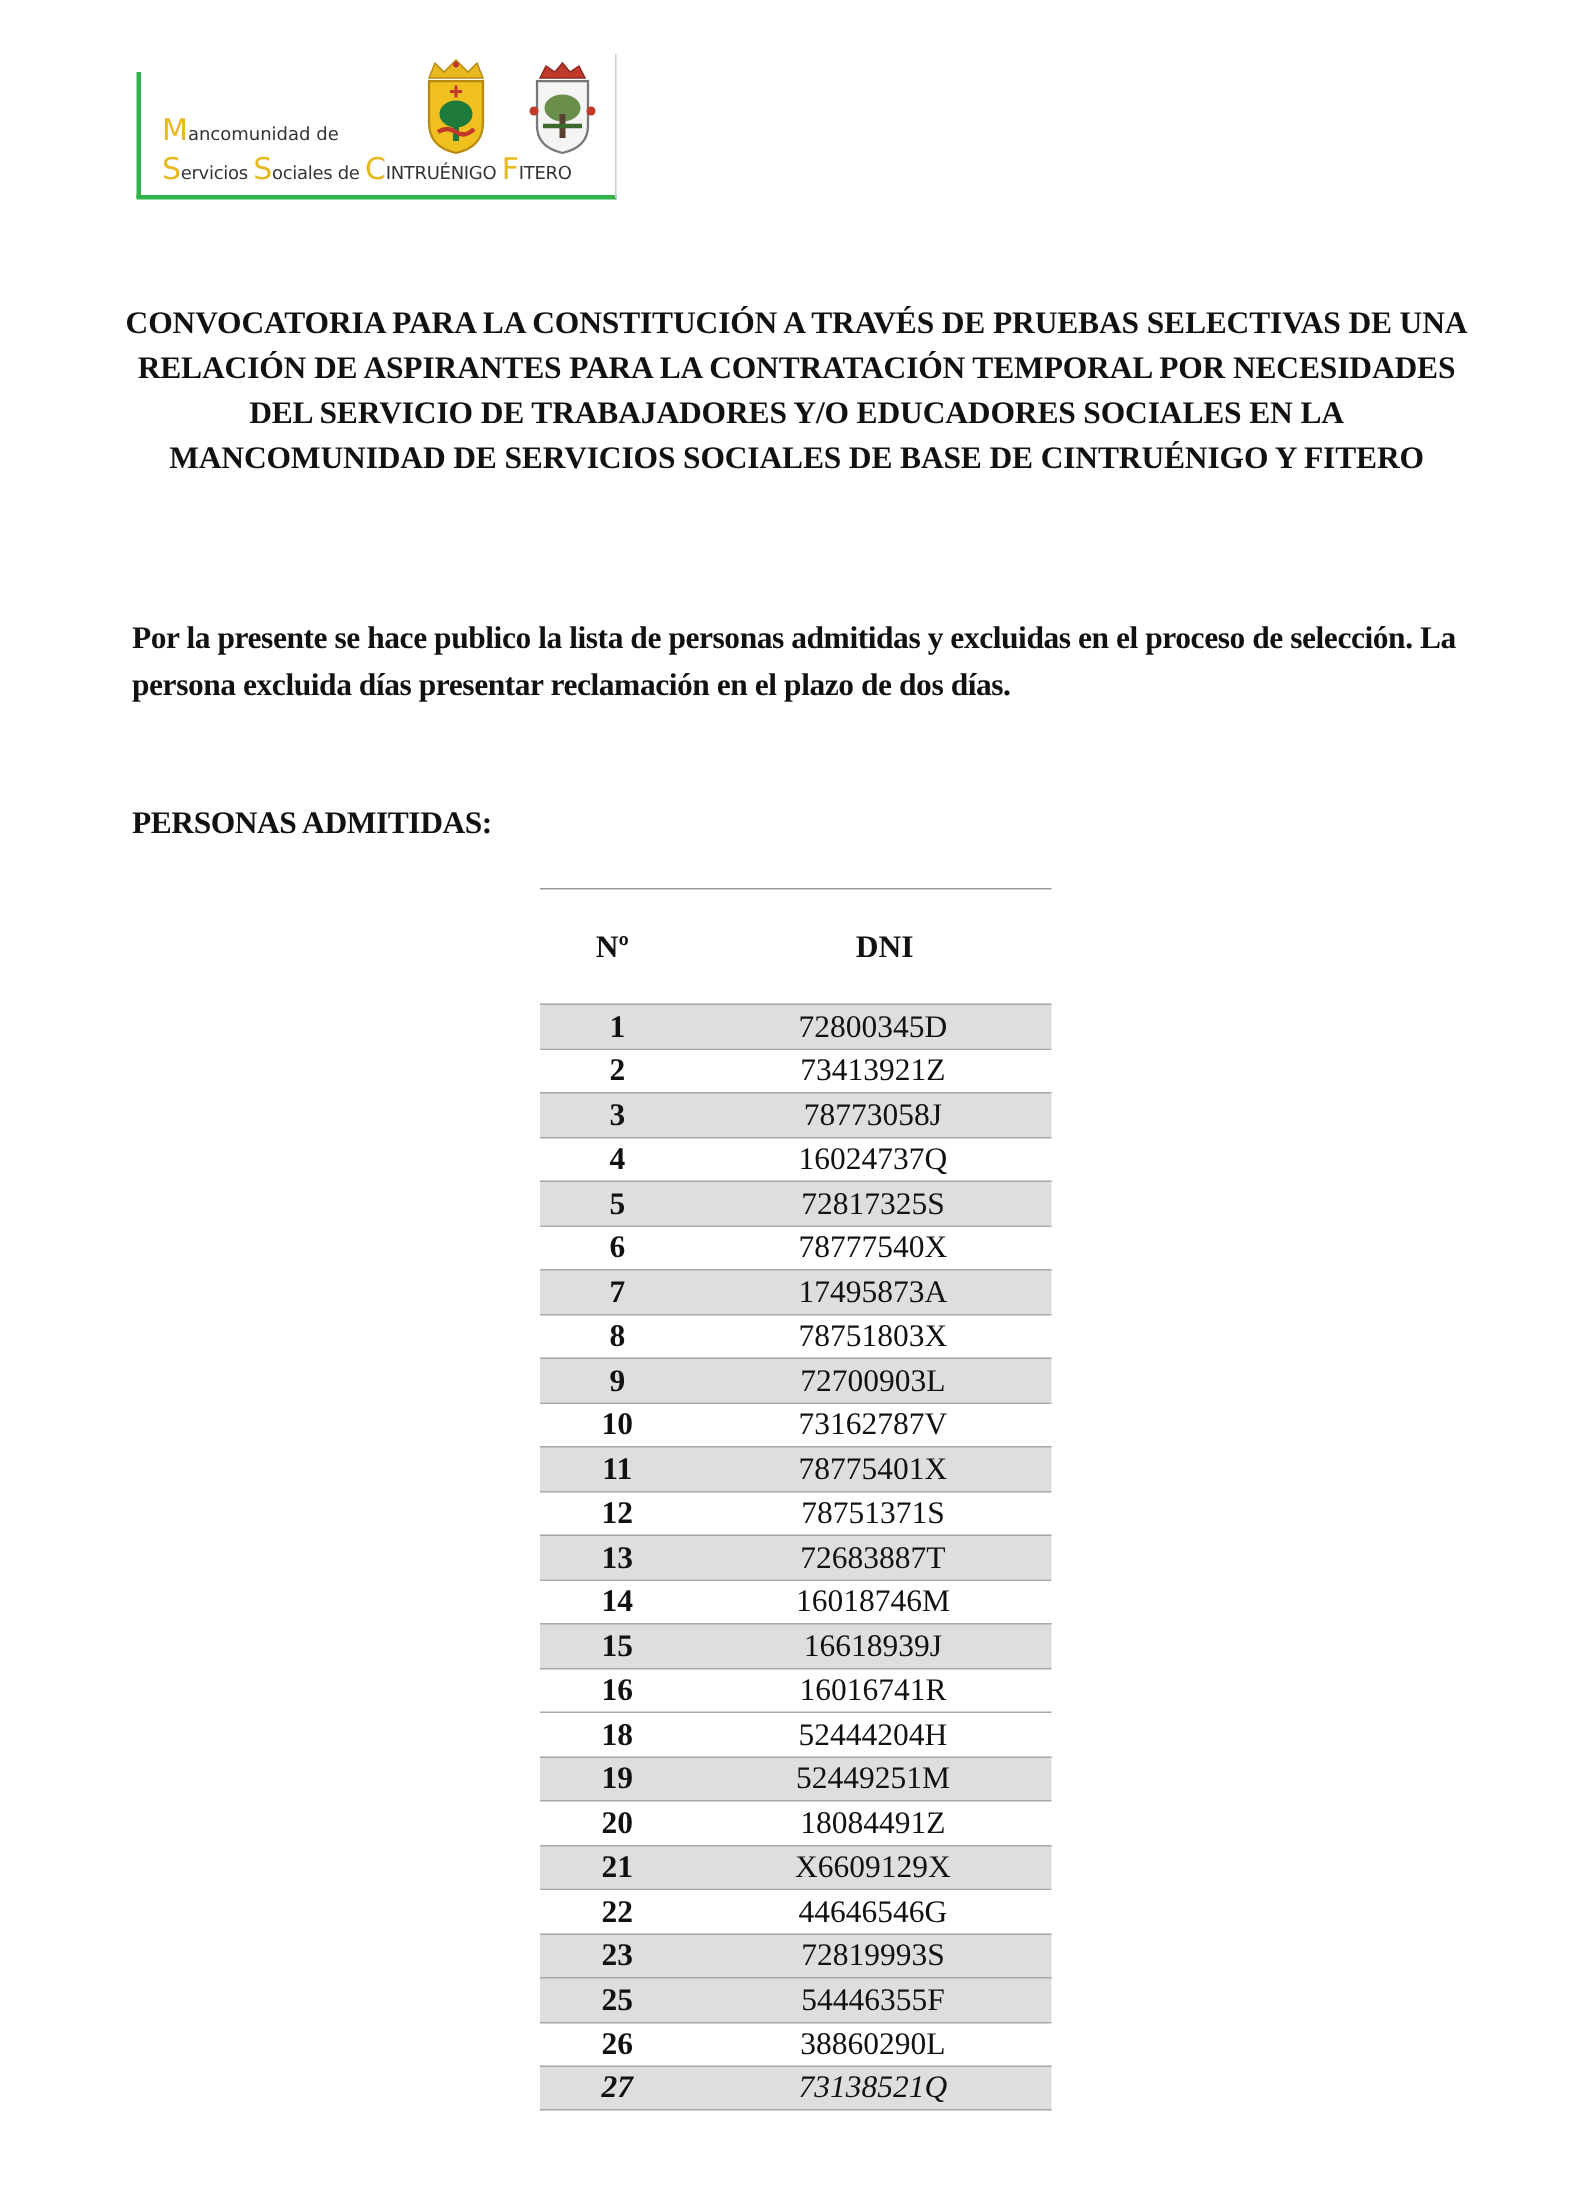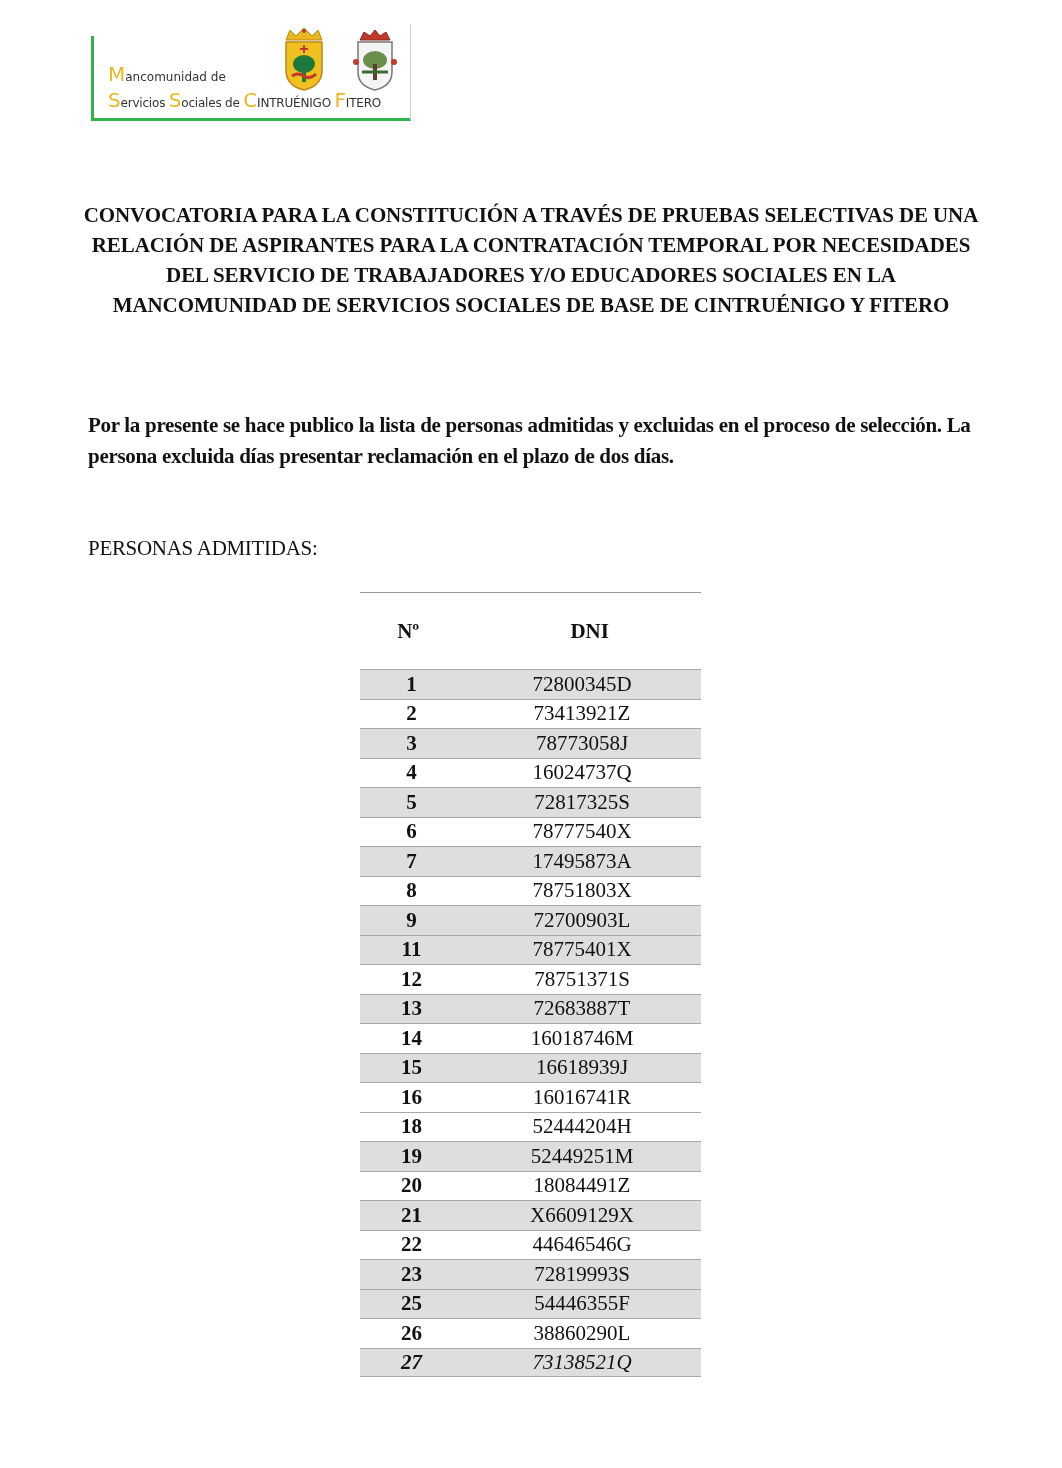--- a/index.html
+++ b/index.html
@@ -1,21 +1,21 @@
 <!DOCTYPE html>
 <html><head>
   <meta charset="utf-8">
   <style>
     html, body { margin: 0; padding: 0; background: #ffffff; }
     body {
       width: 1062px; height: 1468px; position: relative; overflow: hidden;
       font-family: "Liberation Serif", "DejaVu Serif", serif; color: #111111;
     }
     .logo {
-      position: absolute; left: 88px; top: 22px; width: 326px; height: 100px;
+      position: absolute; left: 88px; top: 34px; width: 326px; height: 100px;
     }
     .logo .frame-left {
       position: absolute; left: 3px; top: 14px; width: 3px; height: 84px; background: #2fb34a;
     }
     .logo .frame-bottom {
       position: absolute; left: 3px; top: 96px; width: 320px; height: 3px; background: #2fb34a;
     }
     .logo .frame-right {
       position: absolute; left: 322px; top: 2px; width: 1px; height: 96px; background: #cfcfcf;
     }
@@ -34,21 +34,21 @@
     .title {
       position: absolute; left: 80px; top: 200px; width: 902px;
       text-align: center; font-weight: bold; font-size: 21px; line-height: 30px;
       letter-spacing: -0.1px;
     }
     .intro {
       position: absolute; left: 88px; top: 410px; width: 900px;
       font-weight: bold; font-size: 21px; line-height: 31px; letter-spacing: -0.3px;
     }
     .section-label {
-      position: absolute; left: 88px; top: 536px; font-size: 21px; letter-spacing: -0.3px;
+      position: absolute; left: 88px; top: 536px; font-size: 21px; letter-spacing: -0.3px; font-weight: bold;
     }
     .table-wrap {
       position: absolute; left: 360px; top: 592px; width: 341px;
     }
     .top-rule { height: 1px; background: #999; }
     .head-row {
       display: flex; height: 76px; align-items: center; font-weight: bold; font-size: 21px; gap: 22px;
     }
     .head-row .c1, .row .c1 { width: 103px; text-align: center; }
     .head-row .c2, .row .c2 { width: 238px; text-align: center; }
@@ -136,20 +136,24 @@
         <div class="c2">17495873A</div>
       </div>
       <div class="row">
         <div class="c1">8</div>
         <div class="c2">78751803X</div>
       </div>
       <div class="row shaded">
         <div class="c1">9</div>
         <div class="c2">72700903L</div>
       </div>
+      <div class="row">
+        <div class="c1">10</div>
+        <div class="c2">73162787V</div>
+      </div>
       <div class="row shaded">
         <div class="c1">11</div>
         <div class="c2">78775401X</div>
       </div>
       <div class="row">
         <div class="c1">12</div>
         <div class="c2">78751371S</div>
       </div>
       <div class="row shaded">
         <div class="c1">13</div>

